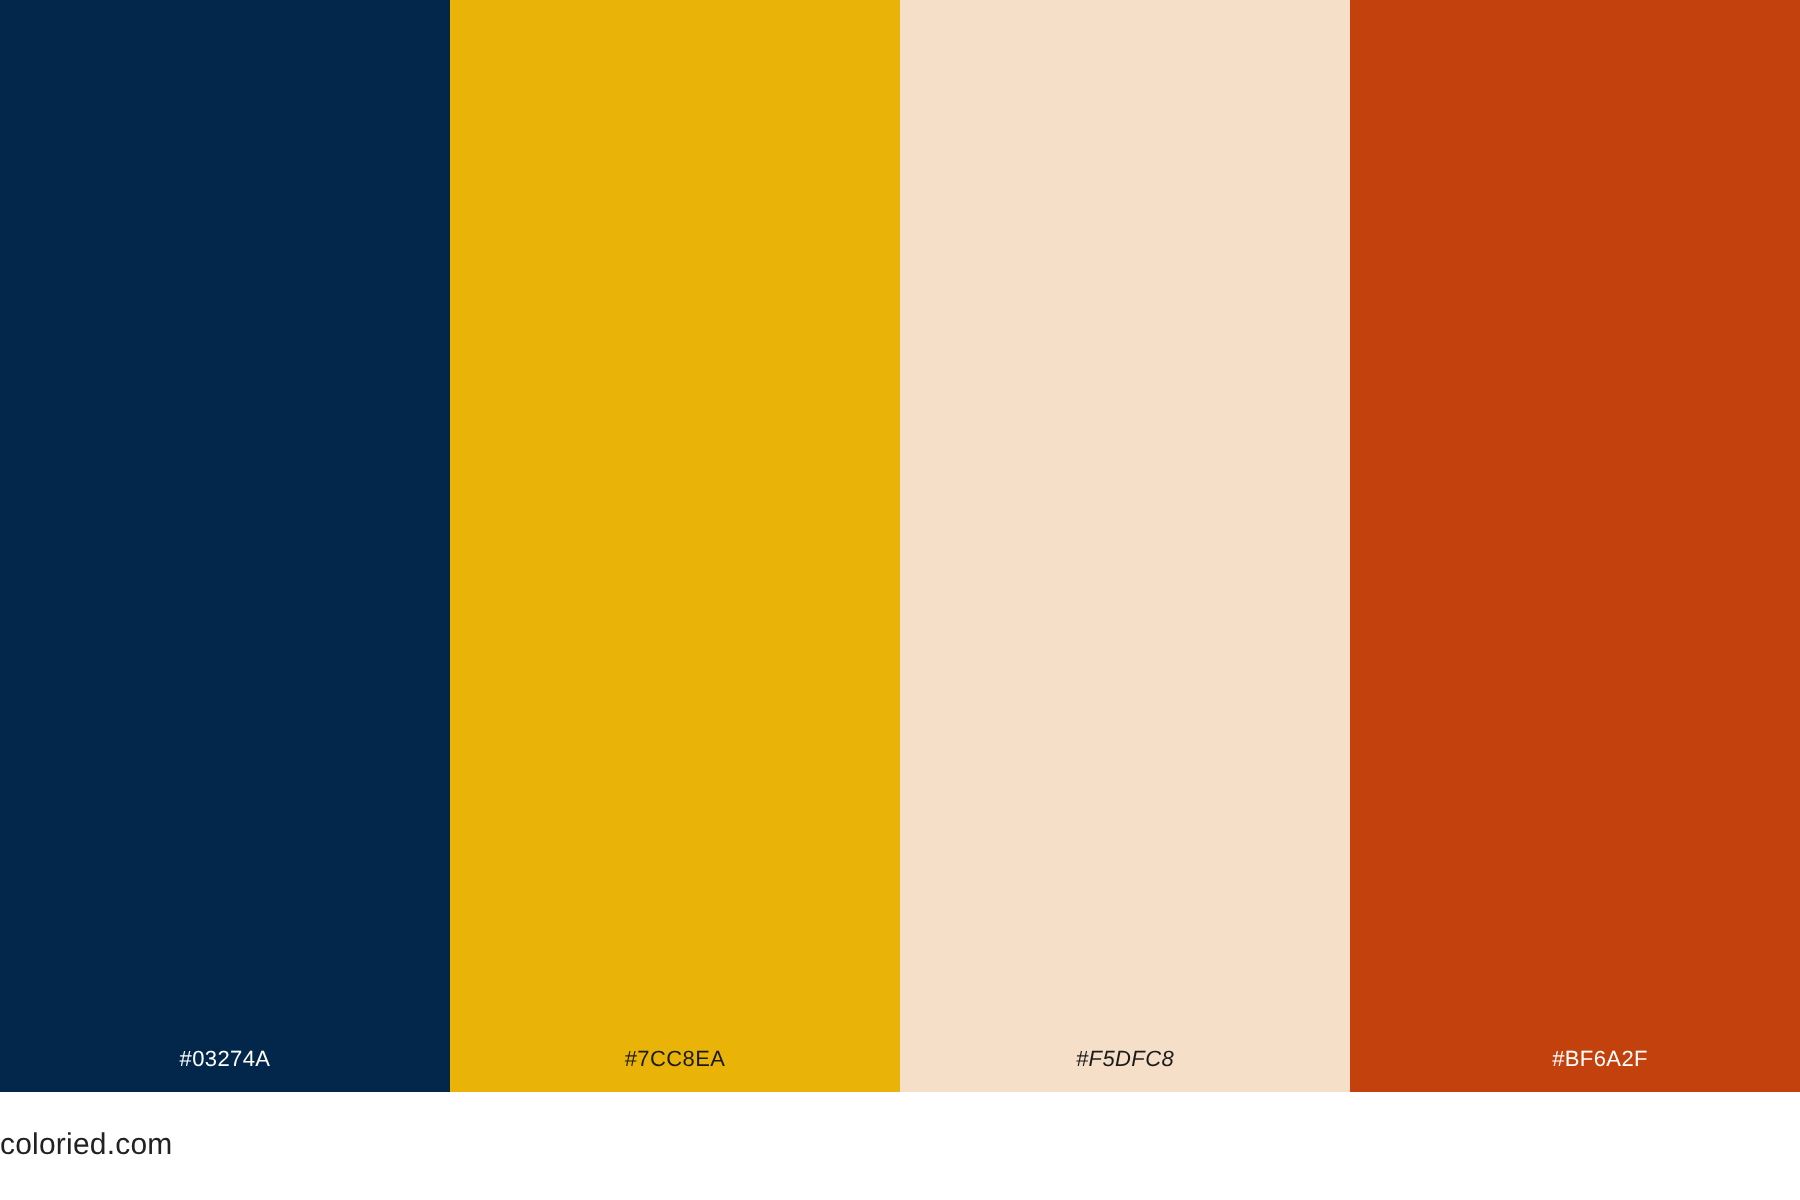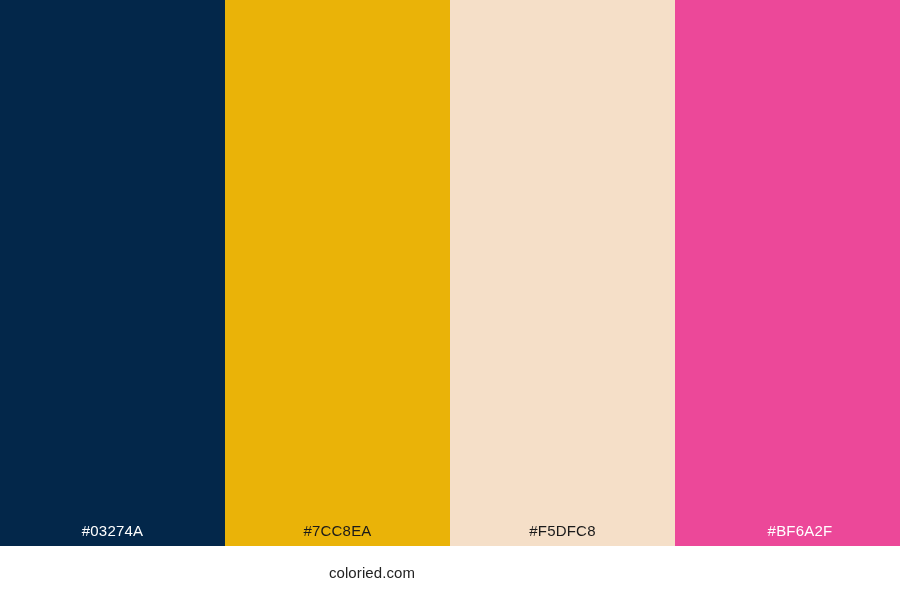--- a/index.html
+++ b/index.html
@@ -42,21 +42,21 @@
     align-items: flex-end;
     justify-content: center;
     box-sizing: border-box;
   }
 
   .swatch-label {
     display: block;
     width: 100%;
     text-align: center;
     font-family: "Liberation Sans", sans-serif;
-    font-size: 15px;
+    font-size: 11px;
     line-height: 15px;
     letter-spacing: 0.2px;
     padding-bottom: 8px;
     box-sizing: border-box;
     user-select: text;
   }
 
   .footer-area {
     position: absolute;
     left: 0;
@@ -64,21 +64,20 @@
     width: 900px;
     height: 54px;
     background: #ffffff;
   }
 
   .site-credit {
     position: absolute;
     left: 0;
     top: 19px;
     width: 744px;
-    text-align: center;
     font-family: "Liberation Sans", sans-serif;
     font-size: 15px;
     line-height: 16px;
     color: #222222;
     letter-spacing: 0.1px;
   }
 
   
   .reflection {
     position: absolute;
@@ -99,25 +98,25 @@
 
     <div class="swatch" style="background-color: rgb(3, 39, 74);">
       <span class="swatch-label" style="color: rgb(255, 255, 255);">#03274A</span>
     </div>
 
     <div class="swatch" style="background-color: #eab308;">
       <span class="swatch-label" style="color: rgb(26, 26, 26);">#7CC8EA</span>
     </div>
 
 
-    <div class="swatch" style="background-color: rgb(245, 223, 200);">
+    <div class="swatch" style="background-color: rgb(245, 223, 200); font-style: italic;">
       <span class="swatch-label" style="color: rgb(26, 26, 26);">#F5DFC8</span>
     </div>
 
-    <div class="swatch" style="background-color: #ec4899; padding-left: 25px;">
+    <div class="swatch" style="background-color: #c2410c; padding-left: 25px;">
       <span class="swatch-label" style="color: rgb(255, 255, 255);">#BF6A2F</span>
     </div>
 
   </div>
 
   <div class="reflection"></div>
 
   <div class="footer-area">
     <div class="site-credit">coloried.com</div>
   </div>

